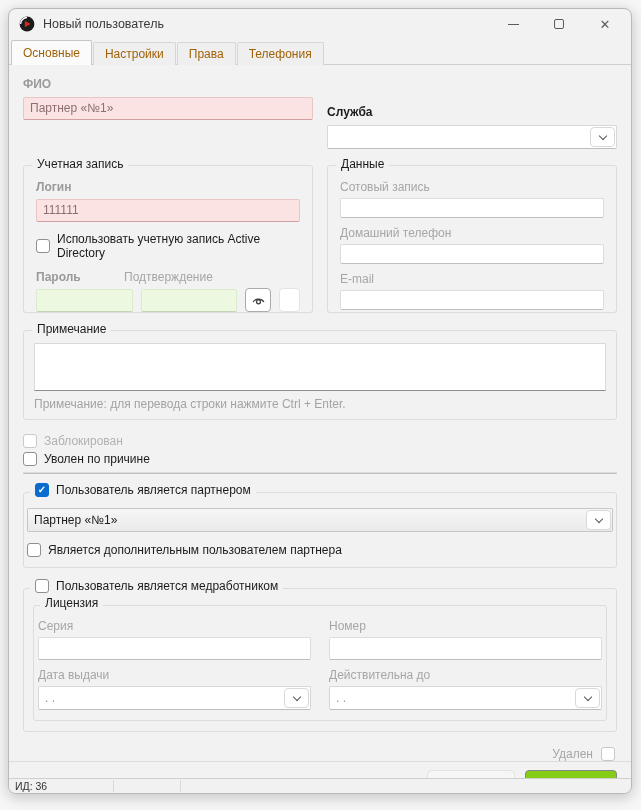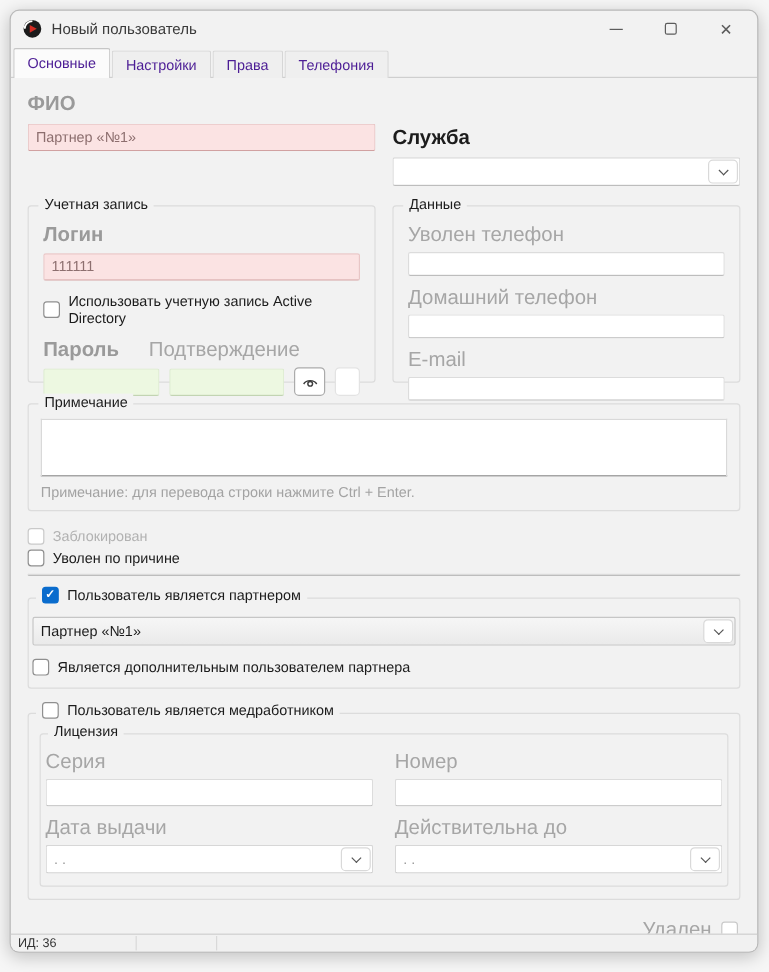--- a/index.html
+++ b/index.html
@@ -15,28 +15,28 @@
   .appicon { width:16px; height:16px; margin-right:8px; flex:none; }
   .title { font-size:12.5px; color:#3a3a3a; flex:1; }
   .winbtns { display:flex; align-items:center; gap:30px; padding-right:8px; }
   .wbtn { width:16px; height:16px; display:flex; align-items:center; justify-content:center; cursor:default; }
   .min-glyph { width:11px; border-top:1px solid #5c5c5c; }
   .max-glyph { width:10px; height:10px; border:1px solid #5c5c5c; border-radius:2px; }
   .close-glyph { font-size:13px; color:#5c5c5c; line-height:1; }
 
   
   .tabbar { display:flex; align-items:flex-end; padding:0 0 0 2px; border-bottom:1px solid #cfcfcf; flex:none; }
-  .tab { font-size:12px; color:#4c1d95; padding:4px 11px 5px; border:1px solid #d6d6d6; border-bottom:none;
+  .tab { font-size:12px; color:#a16207; padding:4px 11px 5px; border:1px solid #d6d6d6; border-bottom:none;
          background:#efefef; margin-right:1px; position:relative; top:1px; border-radius:2px 2px 0 0; height:23px; }
   .tab.active { background:#fbfbfb; border-color:#c6c6c6; height:25px; padding-top:5px; z-index:2; }
 
   
   .page { flex:1; display:flex; flex-direction:column; padding:12px 14px 0; min-height:0; }
 
-  .lbl { font-size:17px; color:#a6a6a6; }
+  .lbl { font-size:12px; color:#a6a6a6; }
   .lbl.bgray { font-weight:bold; color:#9a9a9a; }
   .lbl.bdark { font-weight:bold; color:#1c1c1c;margin-top:28px; }
 
   .input { height:23px; background:#fff; border:1px solid #dcdcdc; border-bottom-color:#bdbdbd;
            border-radius:2px; font-size:12px; line-height:21px; padding:0 6px; color:#333; overflow:hidden; white-space:nowrap; }
   .input.pink { background:#fbe3e3; border-color:#e8c6c6; border-bottom-color:#d1a1a1; color:#8d6f6f; }
   .input.green { background:#edf8e1; border-color:#dcead0; border-bottom-color:#c2d4b2; }
 
   .combo { display:flex; align-items:center; background:#fff; border:1px solid #d7d7d7; border-bottom-color:#bdbdbd;
            border-radius:2px; height:24px; }
@@ -173,21 +173,21 @@
               <path d="M2.2 9.6 C4.6 5.6, 11.4 5.6, 13.8 9.6" fill="none" stroke="#3d3d3d" stroke-width="1.3"></path>
               <circle cx="8" cy="9.4" r="2.1" fill="none" stroke="#3d3d3d" stroke-width="1.3"></circle>
             </svg>
           </div>
           <div class="sq-btn blank"></div>
         </div>
       </div>
 
       <div class="group grp-data col">
         <span class="legend">Данные</span>
-        <div class="lbl mb4">Уволен телефон</div>
+        <div class="lbl mb4">Сотовый запись</div>
         <div class="input mb8" style="height:20px;line-height:18px;"></div>
         <div class="lbl mb4">Домашний телефон</div>
         <div class="input mb8" style="height:20px;line-height:18px;"></div>
         <div class="lbl mb4">E-mail</div>
         <div class="input" style="height:20px;line-height:18px;"></div>
       </div>
     </div>
 
     <div class="group grp-note">
       <span class="legend">Примечание</span>

